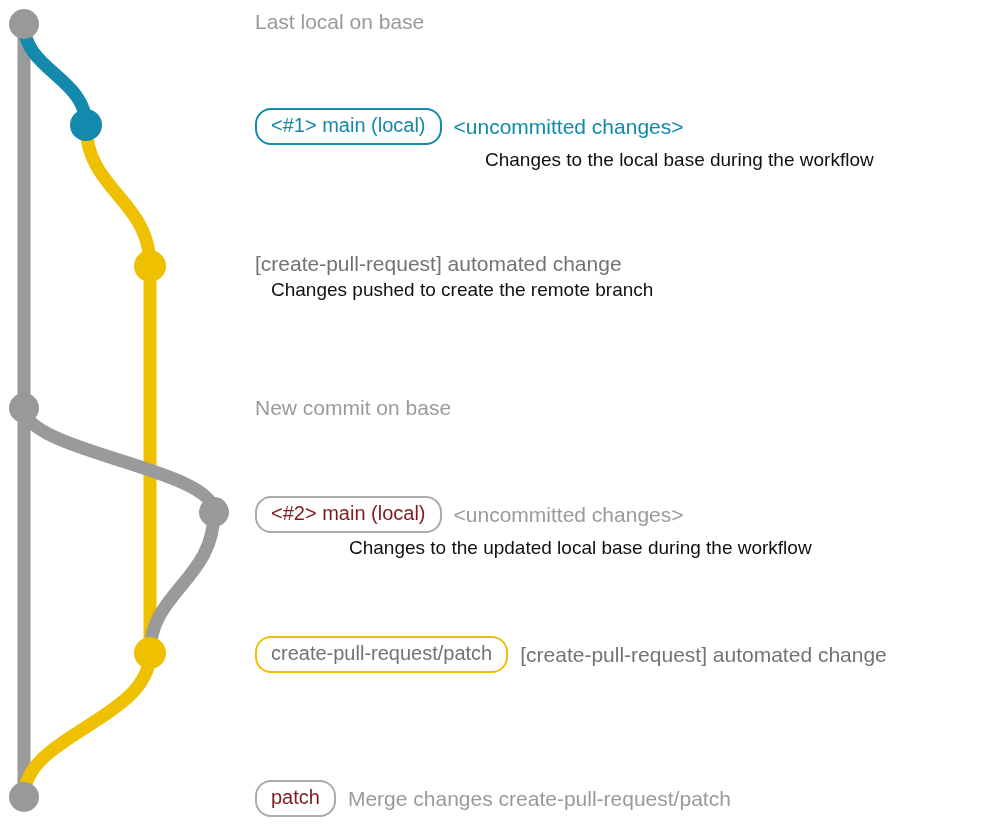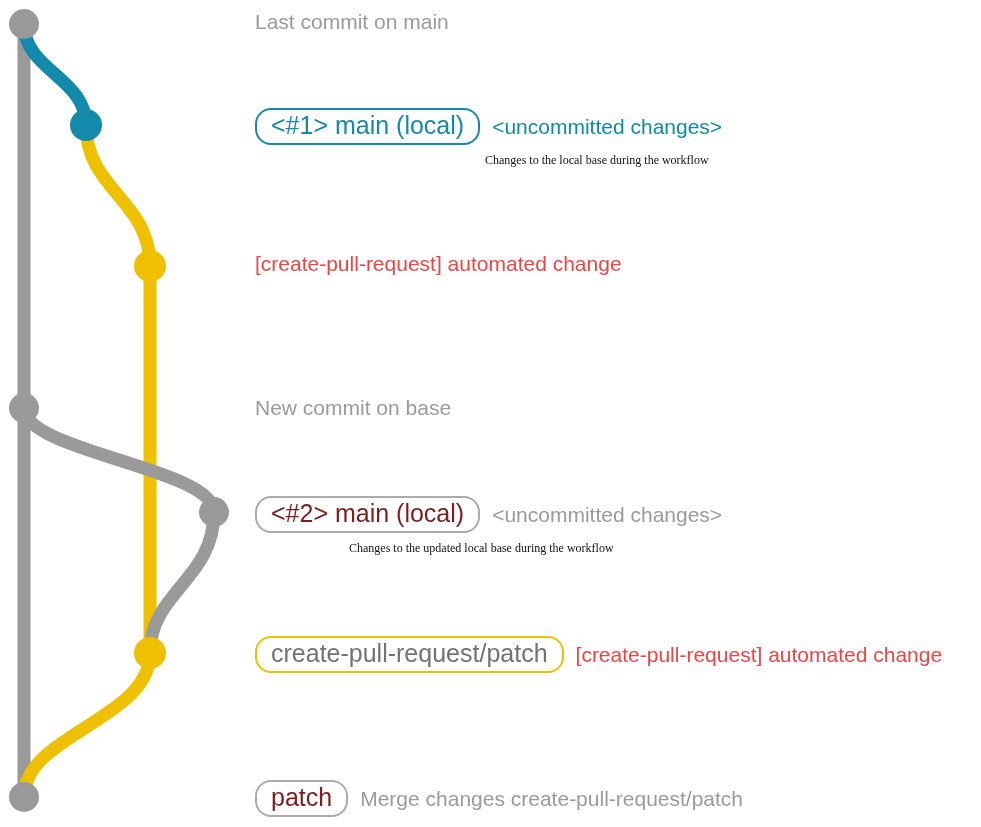--- a/index.html
+++ b/index.html
@@ -36,21 +36,21 @@
   .row {
     position: absolute;
   }
 
   
   .pill {
     display: inline-block;
     border: 2px solid #999999;
     border-radius: 16px;
     padding: 4px 14px 6px 14px;
-    font-size: 25px;
+    font-size: 20px;
     line-height: 23px;
     color: #999999;
     background: #ffffff;
     white-space: nowrap;
     vertical-align: middle;
     box-sizing: border-box;
   }
   .pill.blue   { border-color: #1389AB; color: #1389AB; }
   .pill.yellow { border-color: #EFC000; color: #737373; }
   .pill.gray   { border-color: #ABABAB; color: #7f1d1d; }
@@ -59,28 +59,28 @@
   .subject {
     display: inline-block;
     font-size: 21px;
     line-height: 23px;
     color: #999999;
     white-space: nowrap;
     vertical-align: middle;
     margin-left: 12px;
   }
   .subject.blue   { color: #0F89AD; }
-  .subject.yellow { color: #ef4444; }
+  .subject.yellow { color: #737373; }
   .subject.gray   { color: #9A9A9A; }
   .subject.standalone { margin-left: 0; }
 
   
   .note {
-    font-family: Liberation Serif, serif;
-    font-size: 12px;
+    font-family: Liberation Sans, sans-serif;
+    font-size: 19px;
     line-height: 22px;
     color: #101010;
     white-space: nowrap;
     margin-top: 4px;
   }
 
   .rowline {
     display: flex;
     align-items: center;
   }
@@ -110,36 +110,37 @@
   <circle cx="24" cy="408" r="15" fill="#999999"></circle>
   <circle cx="214" cy="512" r="15" fill="#999999"></circle>
   <circle cx="150" cy="653" r="16" fill="#EFC000"></circle>
   <circle cx="24" cy="797" r="15" fill="#999999"></circle>
 </svg>
 
 <div class="label-layer">
 
   <div class="row" style="left:255px; top:10px;">
     <div class="rowline">
-      <span class="subject gray standalone">Last commit on main</span>
+      <span class="subject gray standalone">Last local on base</span>
     </div>
   </div>
 
   <div class="row" style="left:255px; top:108px;">
     <div class="rowline">
       <span class="pill blue">&lt;#1&gt; main (local)</span>
       <span class="subject blue">&lt;uncommitted changes&gt;</span>
     </div>
     <div class="note" style="margin-left:230px;">Changes to the local base during the workflow</div>
   </div>
 
   <div class="row" style="left:255px; top:252px;">
     <div class="rowline">
       <span class="subject yellow standalone">[create-pull-request] automated change</span>
     </div>
+    <div class="note" style="margin-left:16px;">Changes pushed to create the remote branch</div>
   </div>
 
   <div class="row" style="left:255px; top:396px;">
     <div class="rowline">
       <span class="subject gray standalone">New commit on base</span>
     </div>
   </div>
 
   <div class="row" style="left:255px; top:496px;">
     <div class="rowline">

